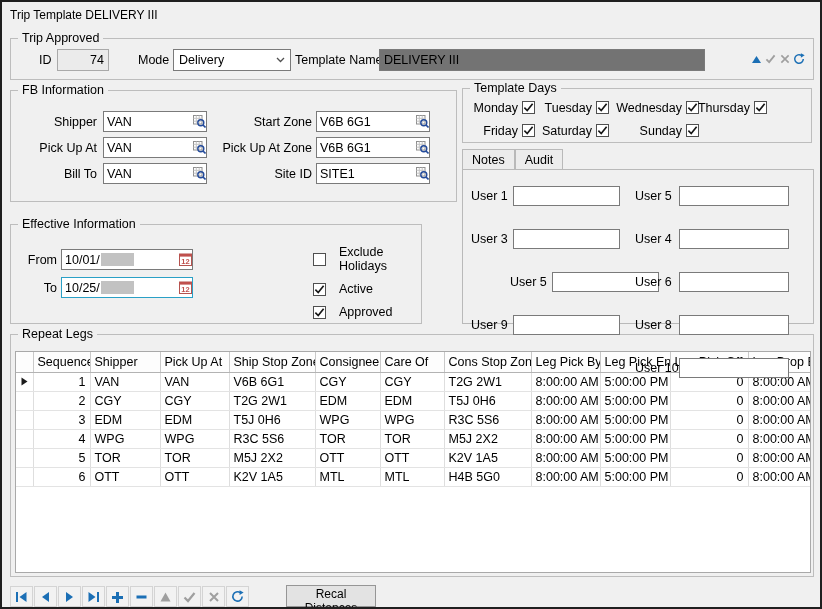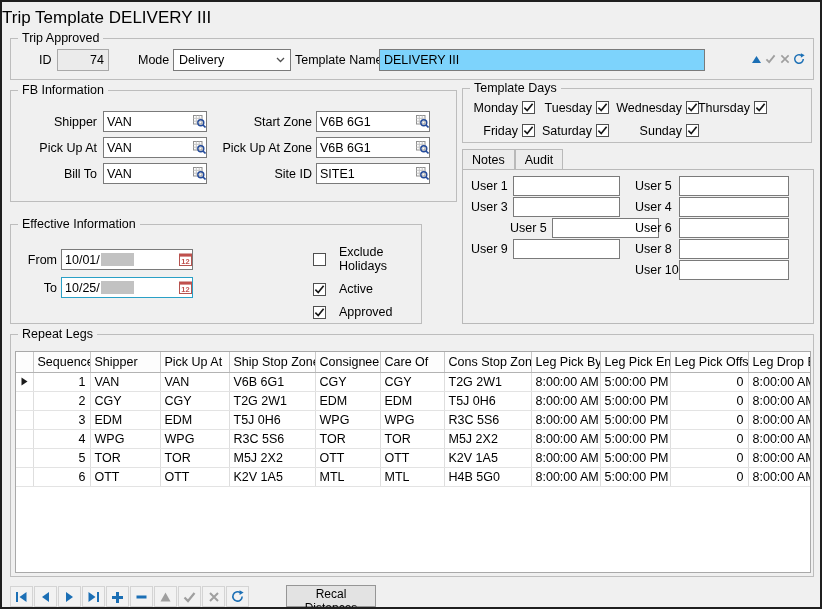--- a/index.html
+++ b/index.html
@@ -1,45 +1,45 @@
 <!DOCTYPE html>
 <html><head>
 <meta charset="utf-8">
 <style>
   html,body{margin:0;padding:0}
   body{background:#ffffff;font-family:"Liberation Sans",sans-serif}
   .window{position:relative;width:822px;height:609px;background:#f0f0f0;border:2px solid #1f1f1f;box-sizing:border-box;font-size:13px;color:#000;overflow:hidden;--blue:#1b6fb5;--gray:#9f9f9f;--focus:#2aa0c6}
   .window *{box-sizing:border-box}
-  .title{position:absolute;left:0;top:6px;font-size:17px;white-space:nowrap}
+  .title{position:absolute;left:8px;top:6px;font-size:12px;white-space:nowrap}
   .groupbox{position:absolute;border:1px solid #bdbdbd}
   .gb-label{position:absolute;top:-8px;left:7px;background:#f0f0f0;padding:0 4px;font-size:12.5px;line-height:15px;white-space:nowrap}
   .lbl{position:absolute;font-size:12.5px;white-space:nowrap;line-height:15px}
   .lbl.r{text-align:right}
-  .tb{position:absolute;background:#7dd3fc;border:1px solid #7a7a7a;font-size:12.5px;padding:0 4px;font-family:inherit;color:#000}
+  .tb{position:absolute;background:#737373;border:1px solid #7a7a7a;font-size:12.5px;padding:0 4px;font-family:inherit;color:#000}
   div.tb{display:flex;align-items:center;white-space:nowrap;overflow:hidden}
   .tb.disabled{background:#ebebeb;border-color:#a9a9a9;justify-content:flex-end}
   .combo{position:absolute;background:#fff;border:1px solid #7a7a7a;display:flex;align-items:center;padding:0 5px;font-size:12.5px;cursor:default}
   .combo .cval{flex:1;overflow:hidden;white-space:nowrap}
   .field{position:absolute;background:#fff;border:1px solid #7a7a7a;display:flex;align-items:center;overflow:hidden}
   .field .fval{flex:1;padding:0 3px;font-size:12.5px;white-space:nowrap;overflow:hidden;display:flex;align-items:center}
   .field.focused{border-color:var(--focus)}
   .icon-btn{border:0;background:transparent;padding:0;margin:0;width:20px;height:100%;display:flex;align-items:center;justify-content:flex-end;cursor:pointer;flex:none}
   .redact{display:inline-block;width:33px;height:13px;background:#c2c2c2;margin-left:1px}
   .cb{width:13px;height:13px;border:1px solid #4f4f4f;background:#fff;display:inline-flex;align-items:center;justify-content:center;flex:none}
   .btn-row{position:absolute;display:flex;gap:1px;align-items:center}
   .mini-btn{width:13px;height:16px;background:transparent;border:0;display:flex;align-items:center;justify-content:center;padding:0;cursor:pointer}
   .blue{color:var(--blue)}
   .gray{color:var(--gray)}
   #days-grid{position:absolute;left:10px;top:7px;display:grid;grid-template-columns:62px 74px 90px 68px;grid-auto-rows:23px}
   .day-cell{display:flex;align-items:center;justify-content:flex-end;gap:4px;font-size:12.5px}
   .tabbar{position:absolute;left:460px;top:144px;height:23px;display:flex;align-items:flex-end;z-index:2}
   .tab{height:20px;padding:3px 9px 0;font-size:12.5px;background:#ececec;border:1px solid #b9b9b9;border-bottom:none;cursor:pointer;white-space:nowrap}
   .tab.active{height:24px;padding-top:5px;background:#f0f0f0;margin-bottom:-1px}
   .tabpanel{position:absolute;left:460px;top:167px;width:352px;height:155px;border:1px solid #b9b9b9;background:#f0f0f0;z-index:1}
-  .udf-col{position:absolute;top:6px;display:flex;flex-direction:column;gap:1px}
+  .udf-col{position:absolute;top:16px;display:flex;flex-direction:column;gap:23px}
   .udf-row{display:flex;align-items:center;height:20px}
   .udf-lbl{font-size:12.5px;white-space:nowrap}
   .udf-input{background:#fff;border:1px solid #7a7a7a;height:20px;font-family:inherit;font-size:12.5px;padding:0 3px}
   #effective-cbs{position:absolute;left:302px;top:20px;display:flex;flex-direction:column;gap:9px}
   .eff-row{display:flex;align-items:center;gap:13px;font-size:12.5px}
   .grid-wrap{position:absolute;left:4px;top:16px;width:796px;height:222px;background:#fff;border:1px solid #a9a9a9;overflow:hidden}
   table.grid{border-collapse:collapse;table-layout:fixed}
   .grid th{font-weight:normal;text-align:left;border-right:1px solid #c9c9c9;border-bottom:1px solid #b3b3b3;padding:2px 4px 1px;font-size:12.5px;white-space:nowrap;overflow:hidden;height:20px;background:#fdfdfd}
   .grid td{border-right:1px solid #dedede;border-bottom:1px solid #e3e3e3;padding:1px 4px;font-size:12.5px;white-space:nowrap;overflow:hidden;height:19px}
   .grid .num{text-align:right}

